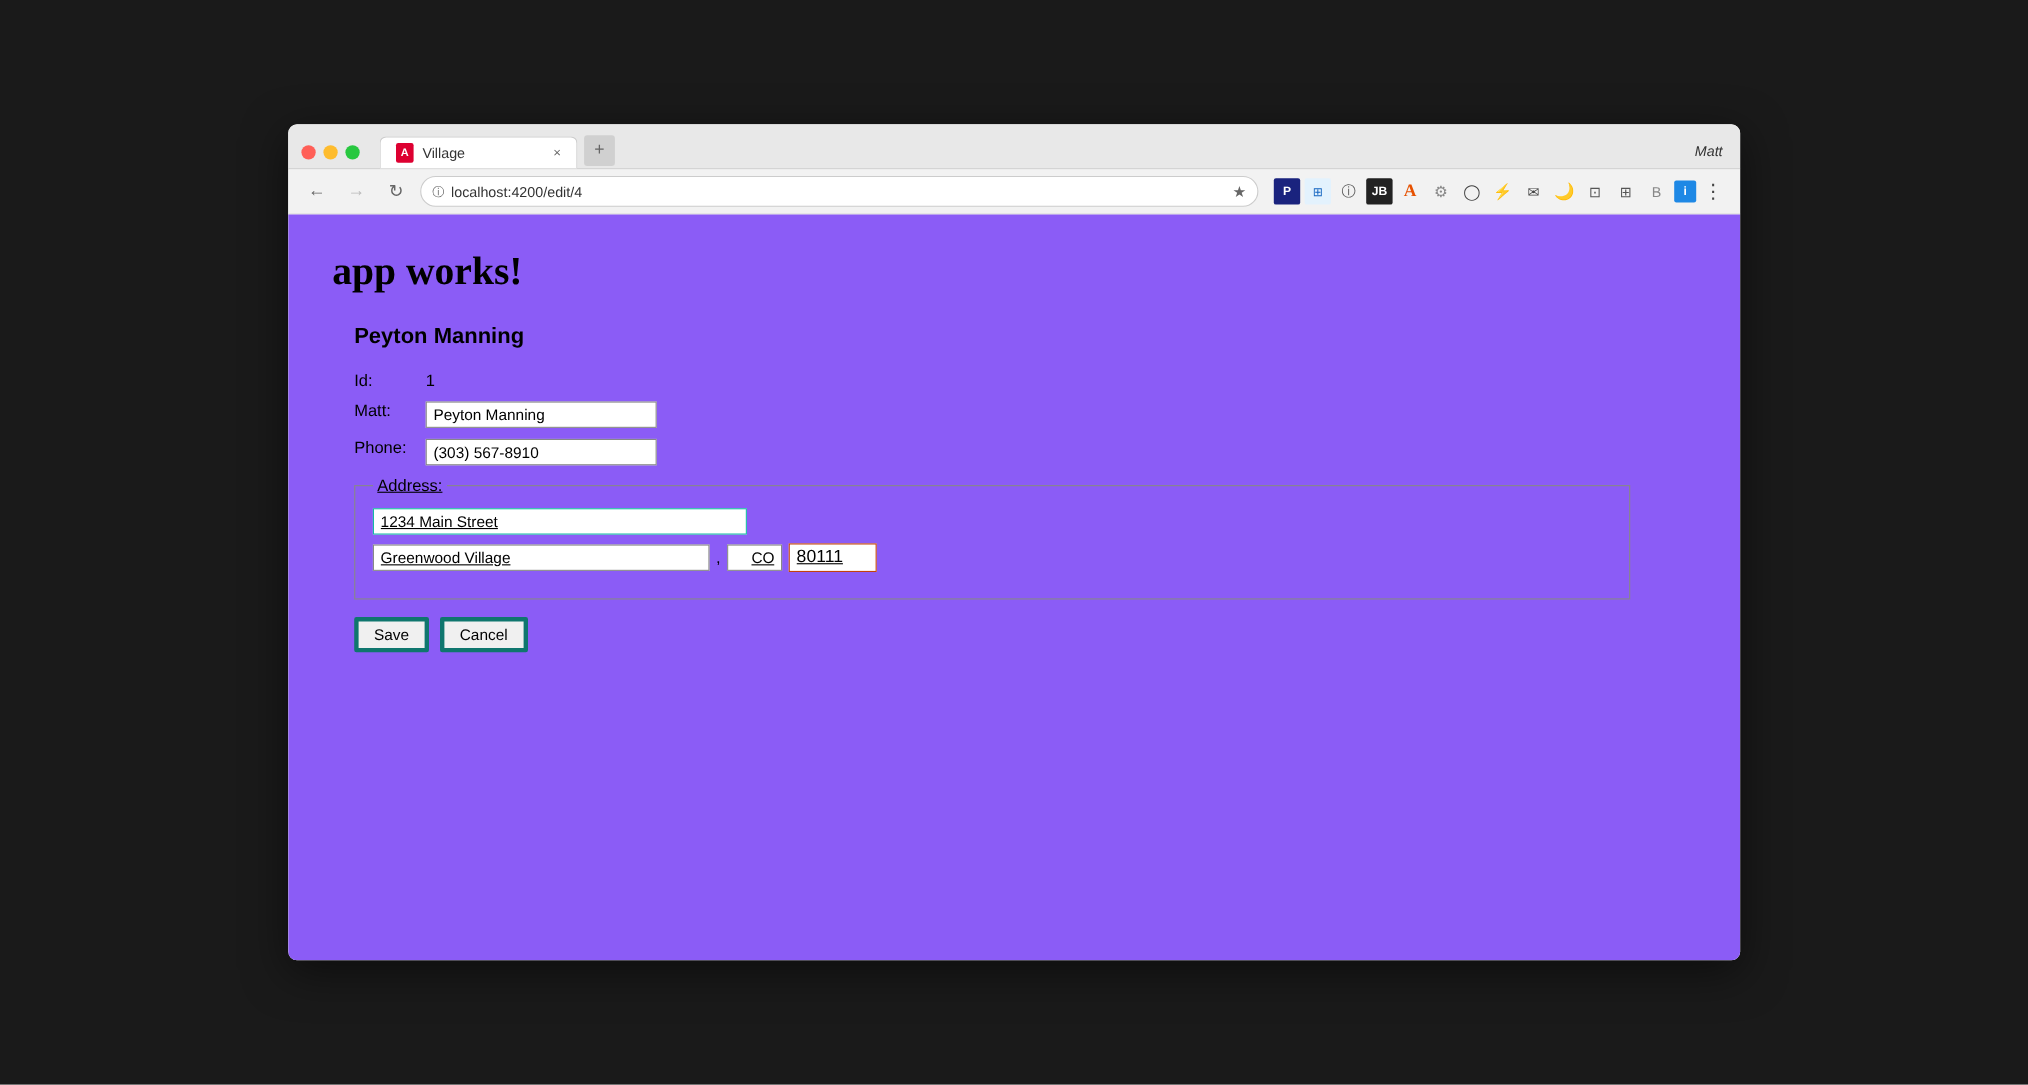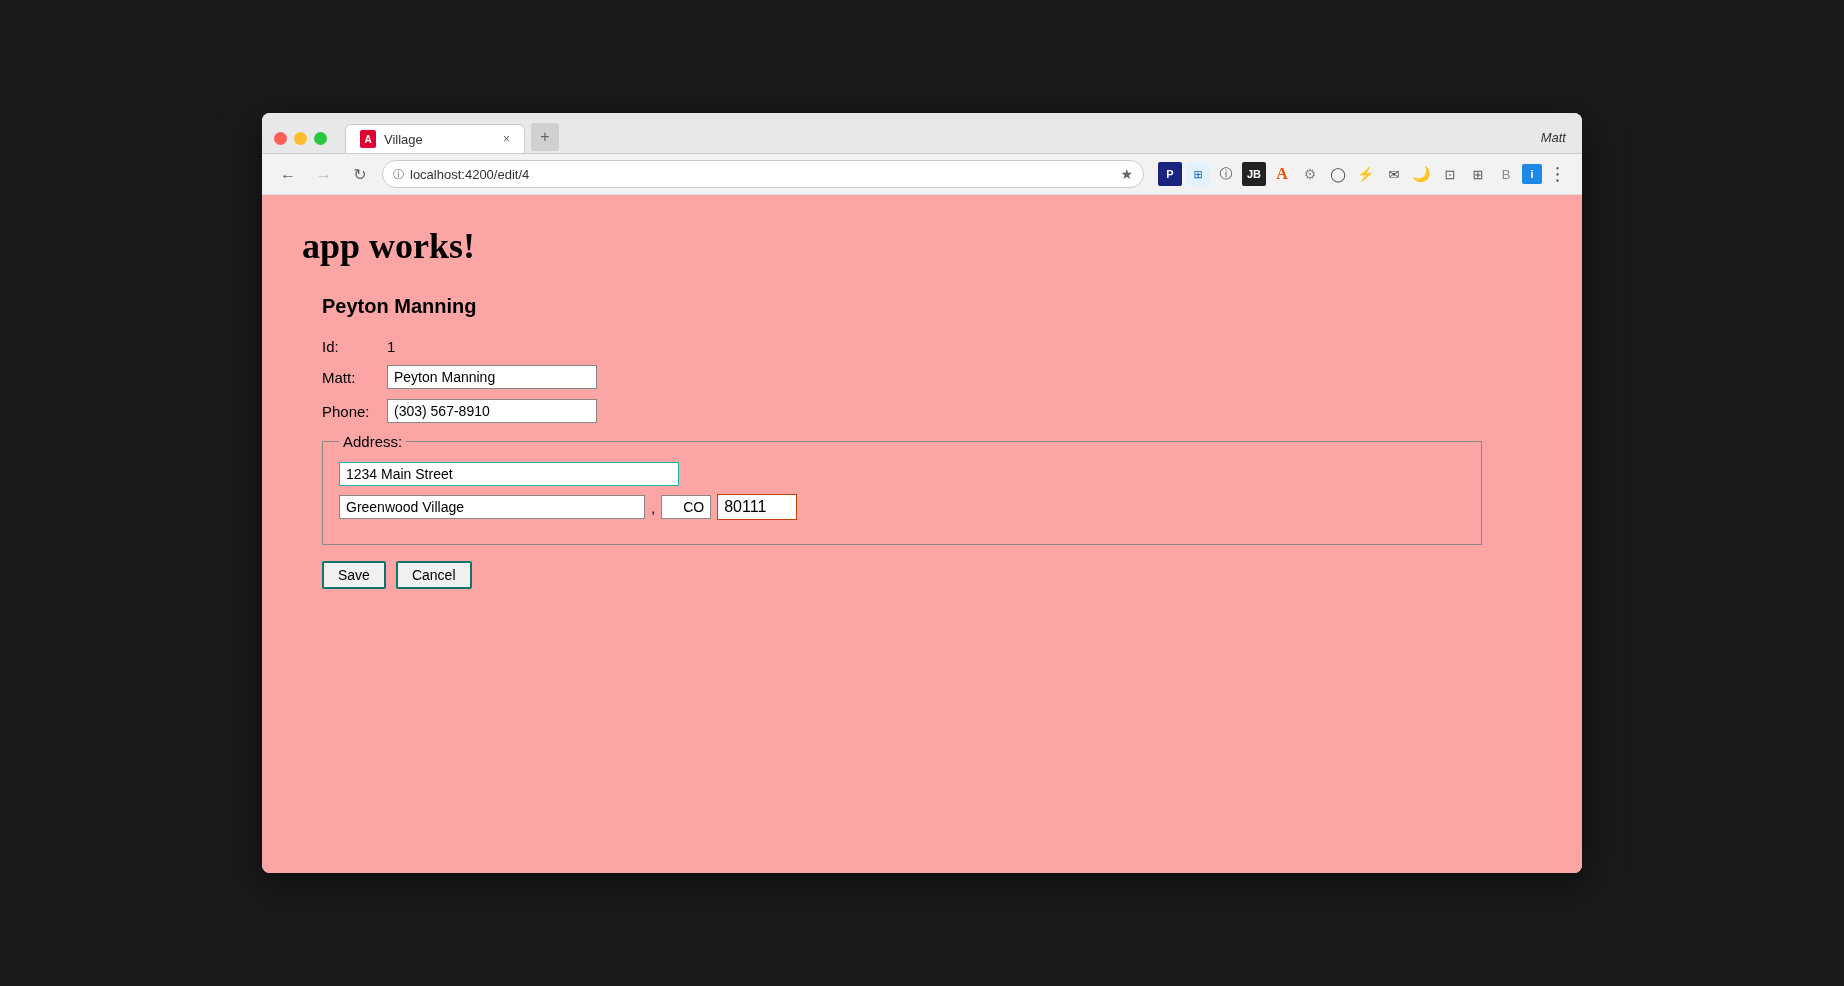--- a/index.html
+++ b/index.html
@@ -192,21 +192,21 @@
       justify-content: center;
       color: white;
       font-size: 10px;
       font-weight: bold;
     }
 
     
     .page-content {
       flex: 1;
       padding: 30px 40px;
-      background: #fca5a5;
+      background: #8b5cf6;
       overflow: auto;
     }
 
     .app-title {
       font-family: Georgia, serif;
       font-size: 36px;
       font-weight: bold;
       color: #000;
       margin-bottom: 28px;
     }
@@ -218,21 +218,20 @@
       margin-left: 20px;
       margin-bottom: 20px;
     }
 
     .form-section {
       margin-left: 20px;
     }
 
     .form-row {
       display: flex;
-      align-items: center;
       margin-bottom: 10px;
       font-size: 15px;
       color: #000;
     }
 
     .form-label {
       min-width: 65px;
     }
 
     .form-input {
@@ -242,20 +241,21 @@
       width: 210px;
       outline: none;
     }
 
     .address-fieldset {
       border: 1px solid #888;
       padding: 12px 16px 16px 16px;
       margin-top: 1px;
       width: 1160px;
       max-width: 100%;
+      text-decoration: underline;
     }
 
     .address-fieldset legend {
       font-size: 15px;
       color: #000;
       padding: 0 4px;
     }
 
     .address-row {
       display: flex;
@@ -300,21 +300,21 @@
     .buttons-row {
       display: flex;
       gap: 10px;
       margin-top: 16px;
       margin-left: 20px;
     }
 
     .btn {
       padding: 4px 14px;
       font-size: 14px;
-      border: 2px solid #0f766e;
+      border: 4px solid #0f766e;
       background: #f0f0f0;
       cursor: pointer;
       border-radius: 2px;
     }
 
     .icon-orange-a {
       color: #e65100;
       font-size: 16px;
       font-weight: bold;
       font-family: serif;

